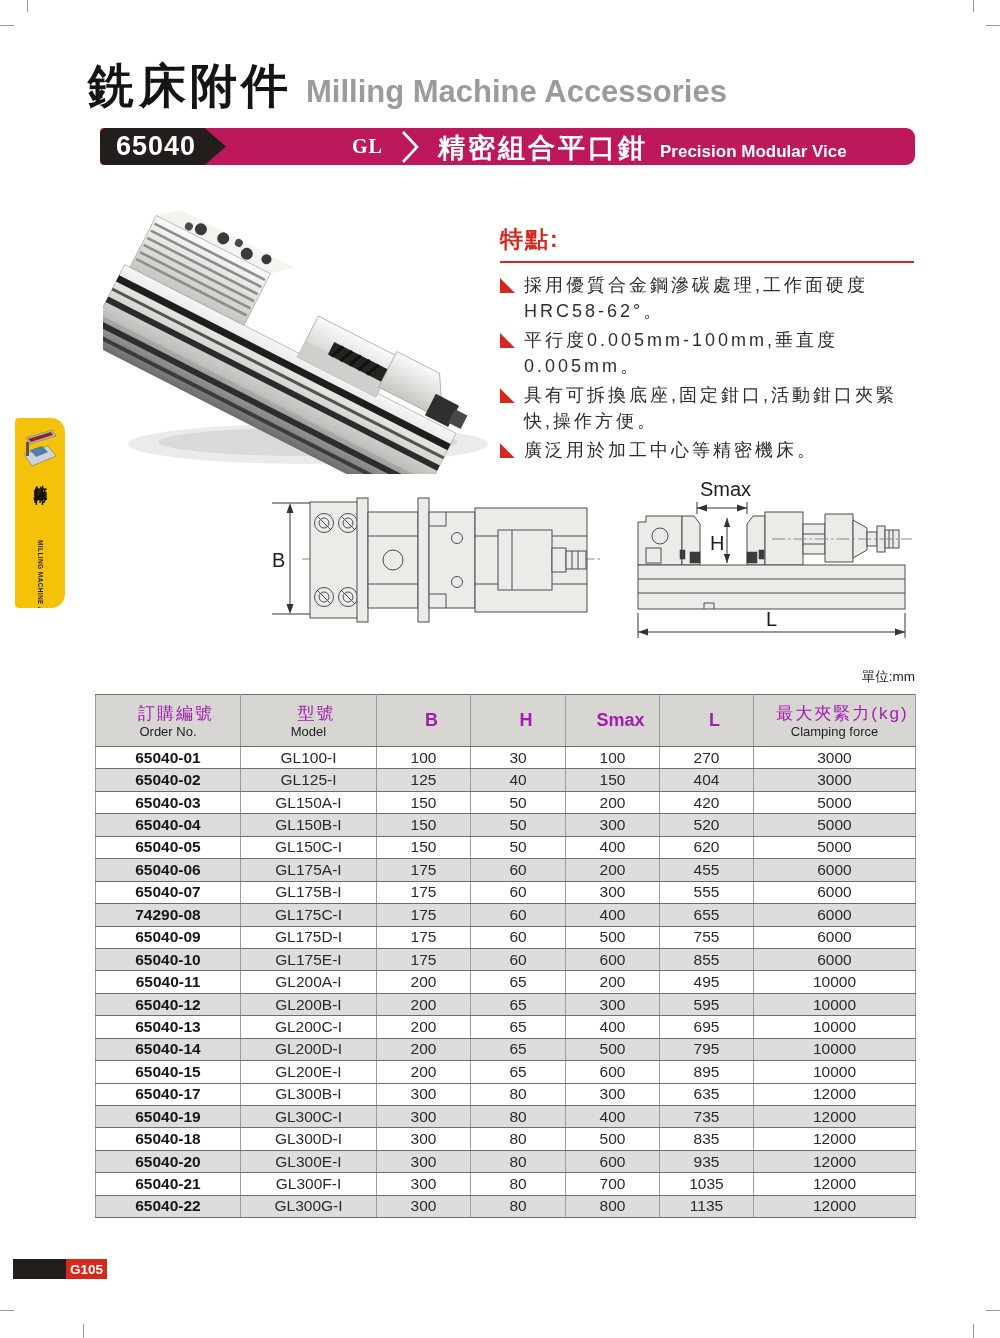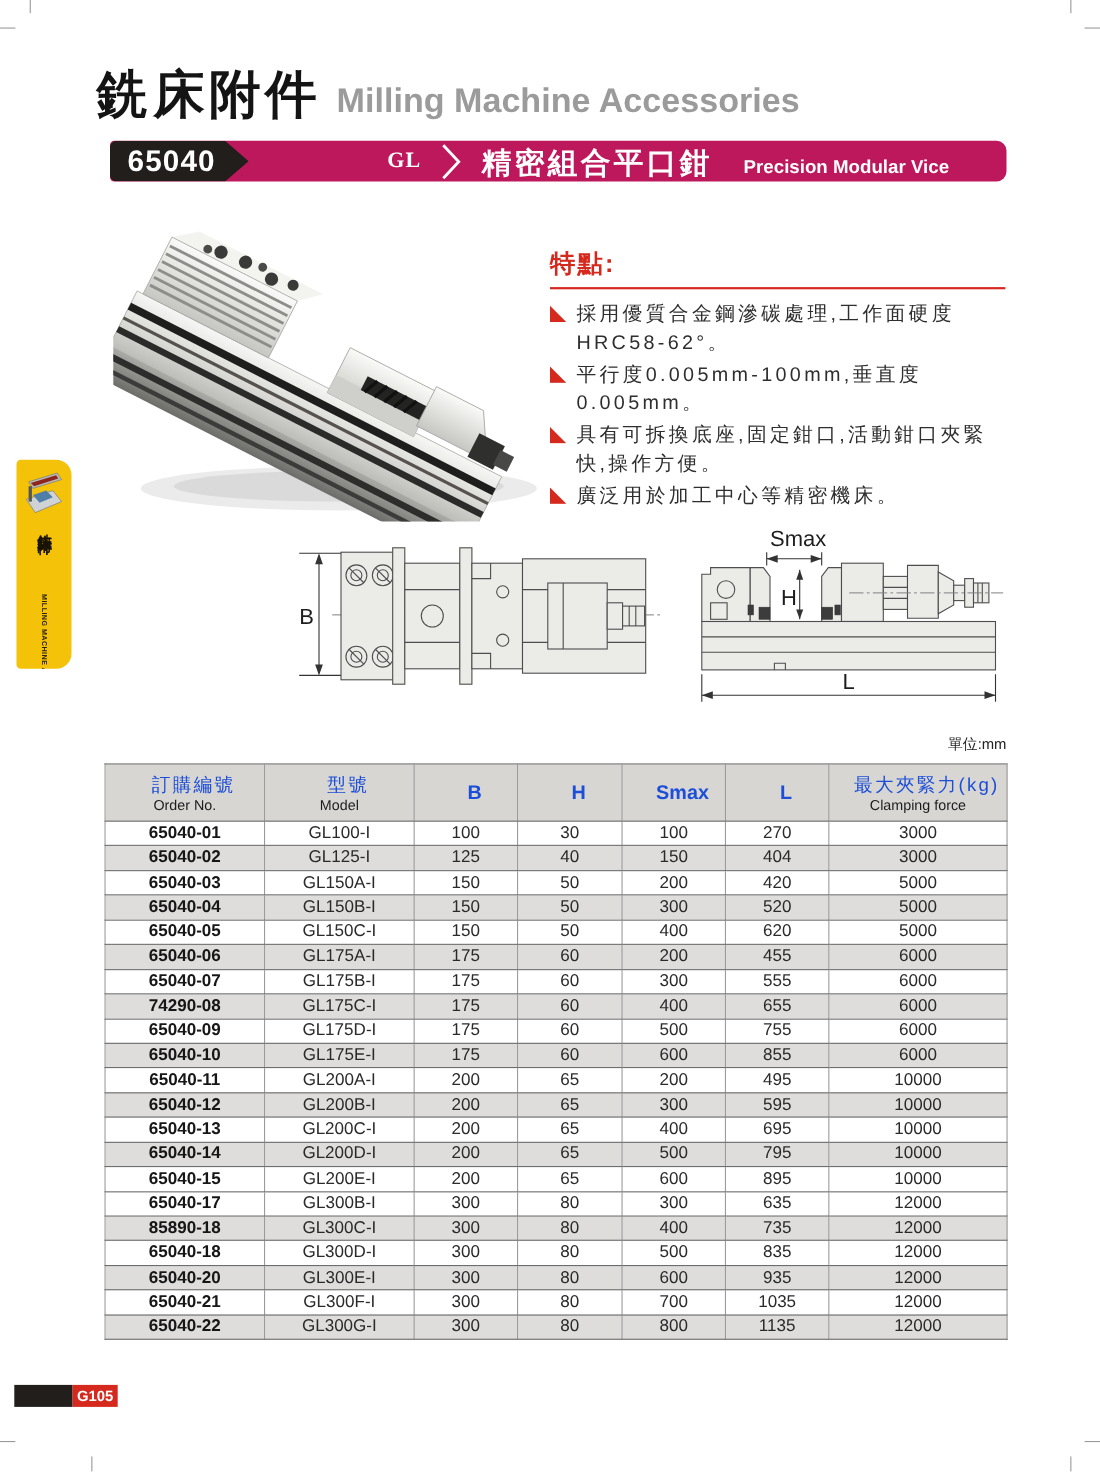--- a/index.html
+++ b/index.html
@@ -17,21 +17,21 @@
   
   .banner{position:absolute;left:100px;top:128px;width:815px;height:37px;background:#be185d;
           border-radius:4px 9px 9px 4px;display:flex;align-items:center;}
   .banner-code{position:absolute;left:0;top:0;width:112px;height:37px;background:#221e1b;
           border-radius:6px 0 0 6px;color:#fff;font-size:27px;font-weight:bold;
           display:flex;align-items:center;justify-content:center;letter-spacing:1px;
           clip-path:polygon(0 0,83% 0,100% 50%,83% 100%,0 100%);padding-right:14px;box-sizing:content-box;}
   .banner-series{position:absolute;left:252px;top:0;height:37px;display:flex;align-items:center;
           color:#fff;font-size:20px;font-weight:bold;letter-spacing:1px;font-family:Liberation Serif, serif;}
   .banner-chevron{position:absolute;left:300px;top:3px;}
-  .banner-name{position:absolute;left:338px;top:0;height:37px;display:flex;align-items:baseline;gap:28px;
+  .banner-name{position:absolute;left:338px;top:0;height:37px;display:flex;align-items:baseline;gap:12px;
           padding-top:3px;box-sizing:border-box;}
   .banner-name-zh{color:#fff;font-size:27px;font-weight:bold;letter-spacing:3px;line-height:34px;}
   .banner-name-en{color:#fff;font-size:17px;font-weight:bold;line-height:30px;}
 
   
   .features{position:absolute;left:500px;top:224px;width:414px;}
   .features-heading{color:#d6291e;font-size:23px;font-weight:bold;letter-spacing:2px;
           padding-bottom:6px;border-bottom:2px solid #d6291e;}
   .features-list{list-style:none;margin:10px 0 0 0;padding:0;}
   .features-list li{position:relative;padding-left:24px;font-size:18px;letter-spacing:3px;
@@ -61,21 +61,21 @@
   .centerline{stroke:#808080;stroke-width:0.9;stroke-dasharray:13 3 2.5 3;fill:none;}
 
   
   .unit-note{position:absolute;right:85px;top:668px;font-size:13.5px;color:#222;}
 
   
   .spec-table{position:absolute;left:95px;top:694px;width:820px;border-collapse:collapse;table-layout:fixed;}
   .spec-table th,.spec-table td{border:1px solid #9c9c9c;border-top:1px solid #6d6d6d;border-bottom:1px solid #6d6d6d;
           text-align:center;vertical-align:middle;padding:0;}
   .spec-table thead th{background:#d7d6d3;height:51px;}
-  .th-zh{font-size:17px;font-weight:normal;color:#1d4ed8;letter-spacing:2px;line-height:21px;margin-left:16px;}
+  .th-zh{font-size:17px;font-weight:normal;color:#a21caf;letter-spacing:2px;line-height:21px;margin-left:16px;}
   .th-en{font-size:13px;font-weight:normal;color:#1c1c1c;line-height:15px;}
   .th-en:empty{display:none;}
   .spec-table th:nth-child(n+3):nth-child(-n+6) .th-zh{font-weight:bold;font-size:18px;letter-spacing:0;}
   .spec-table td{height:21.45px;font-size:15.5px;color:#2a2a2a;background:#fff;}
   .spec-table tr.alt td{background:#dedddb;}
   .spec-table td:first-child{font-weight:bold;color:#161616;}
 
   
   .footer-tag{position:absolute;left:13px;top:1259px;height:20px;display:flex;}
   .footer-black{width:53px;height:20px;background:#221e1b;}
@@ -505,21 +505,21 @@
       <td>65040-17</td>
       <td>GL300B-I</td>
       <td>300</td>
       <td>80</td>
       <td>300</td>
       <td>635</td>
       <td>12000</td>
     </tr>
 
     <tr class="alt">
-      <td>85890-18</td>
+      <td>65040-19</td>
       <td>GL300C-I</td>
       <td>300</td>
       <td>80</td>
       <td>400</td>
       <td>735</td>
       <td>12000</td>
     </tr>
 
     <tr>
       <td>65040-18</td>

